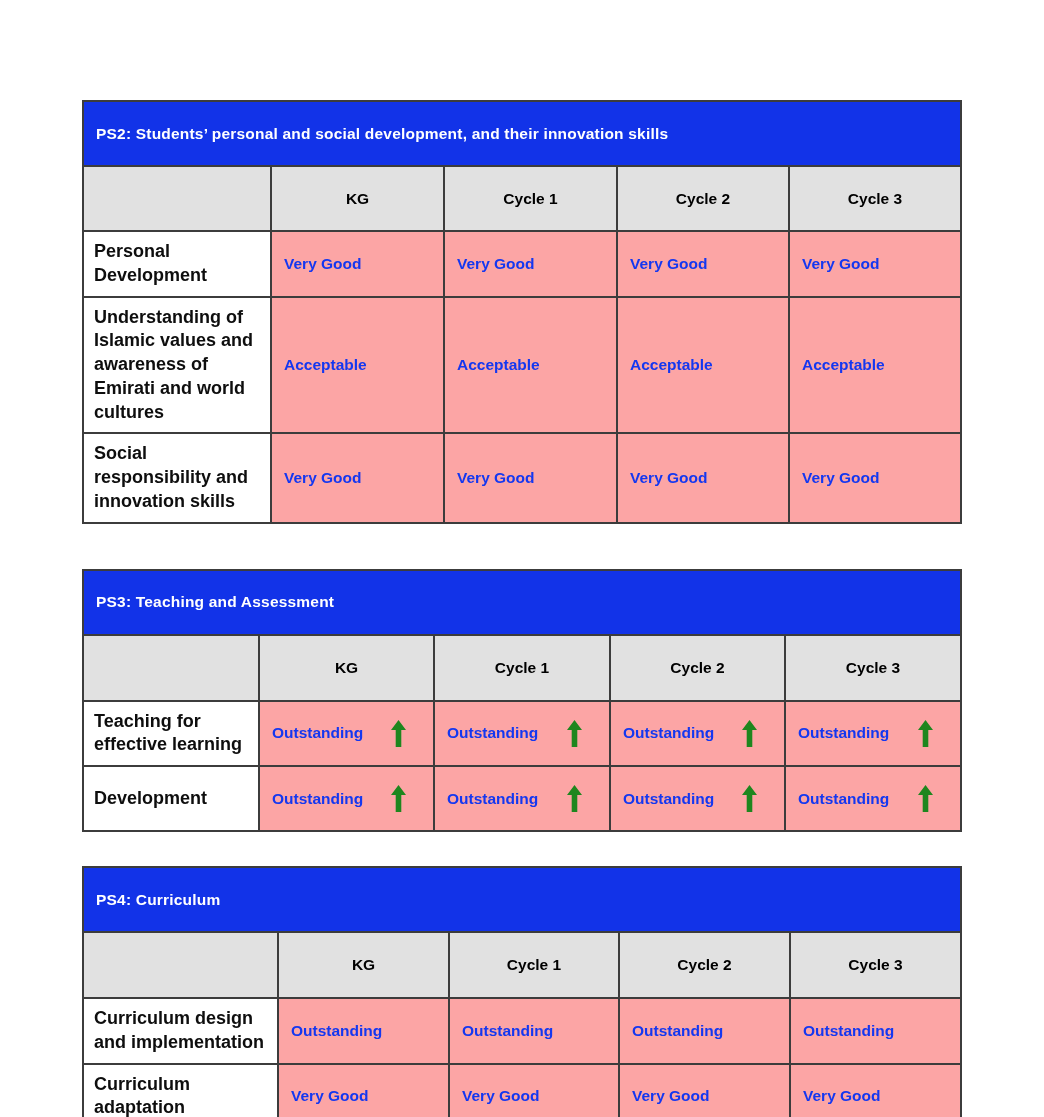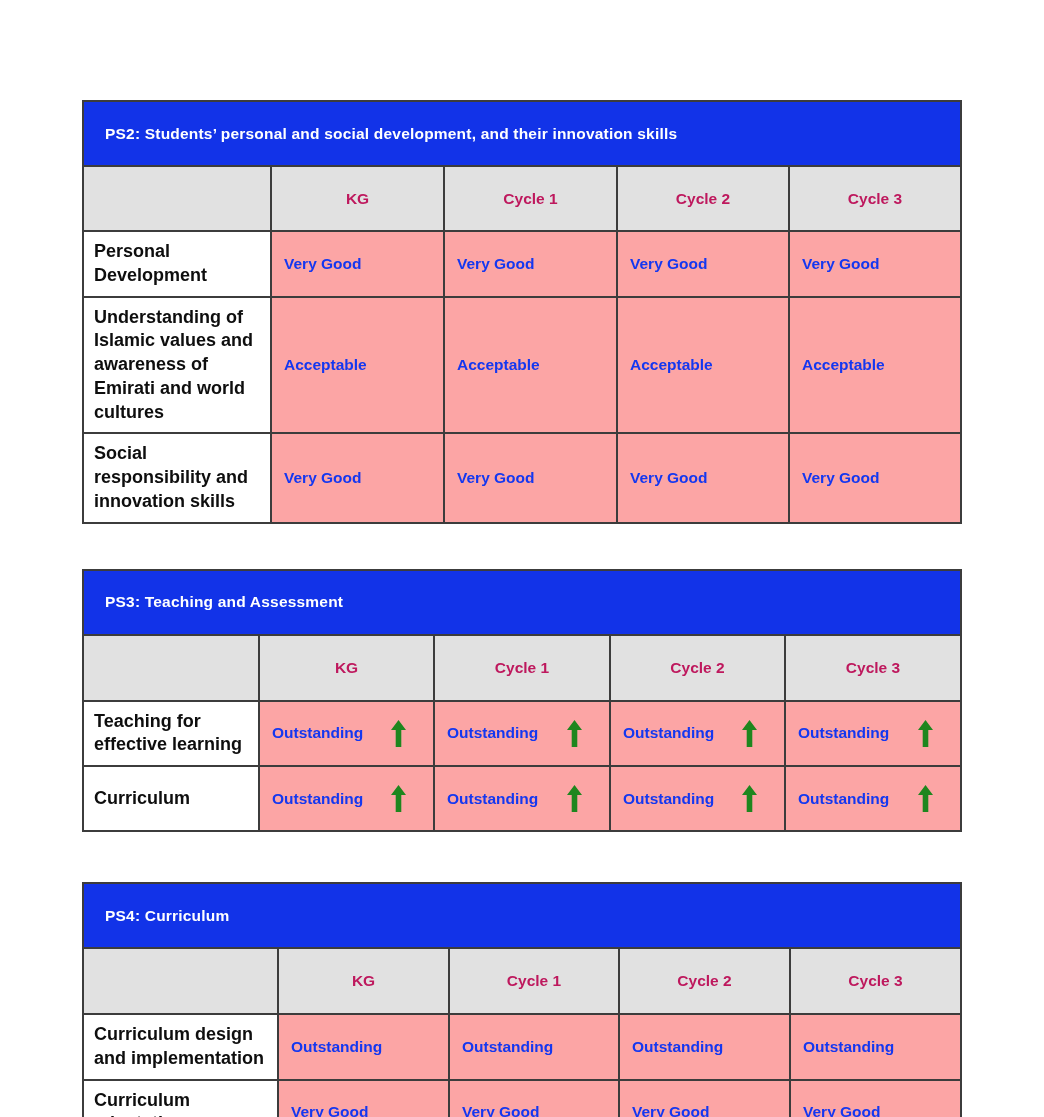--- a/index.html
+++ b/index.html
@@ -10,44 +10,44 @@
   body {
     width: 1044px;
     height: 1117px;
     box-sizing: border-box;
     padding: 100px 0 0 82px;
     font-family: "Liberation Sans", sans-serif;
     font-weight: 700;
   }
   .tbl-section { width: 878px; }
   #t0 { margin-bottom: 45px; }
-  #t1 { margin-bottom: 50px; }
+  #t1 { margin-bottom: 34px; }
 
   table {
     border-collapse: collapse;
     table-layout: fixed;
     width: 878px;
   }
   th, td {
     border: 2px solid #3C3C3C;
     vertical-align: middle;
     font-weight: 700;
   }
   .title-cell {
     background: #1233E8;
     color: #ffffff;
     text-align: left;
-    padding: 0 0 0 21px;
+    padding: 0 0 0 12px;
     font-size: 15.5px;
     letter-spacing: 0.2px;
     height: 63px;
   }
   .col-head {
     background: #E1E1E1;
-    color: #be185d;
+    color: #000000;
     text-align: center;
     font-size: 15.5px;
   }
   #t0 .col-row { height: 65px; }
   #t1 .col-row, #t2 .col-row { height: 66px; }
 
   .row-label {
     text-align: left;
     padding: 8px 8px 8px 10px;
     font-size: 18px;
@@ -214,21 +214,21 @@
             <td class="value-cell">
               <div class="val">
                 <span>Outstanding</span>
                 <span class="arrow-icon"><svg width="15" height="27" viewBox="0 0 15 27">
                     <path d="M7.5 0 L15 10 L10.3 10 L10.3 27 L4.7 27 L4.7 10 L0 10 Z" fill="#1E861E"></path>
                   </svg></span>
               </div>
             </td>
           </tr>
           <tr style="height: 65px;">
-            <th class="row-label">Curriculum</th>
+            <th class="row-label">Development</th>
             <td class="value-cell">
               <div class="val">
                 <span>Outstanding</span>
                 <span class="arrow-icon"><svg width="15" height="27" viewBox="0 0 15 27">
                     <path d="M7.5 0 L15 10 L10.3 10 L10.3 27 L4.7 27 L4.7 10 L0 10 Z" fill="#1E861E"></path>
                   </svg></span>
               </div>
             </td>
             <td class="value-cell">
               <div class="val">

